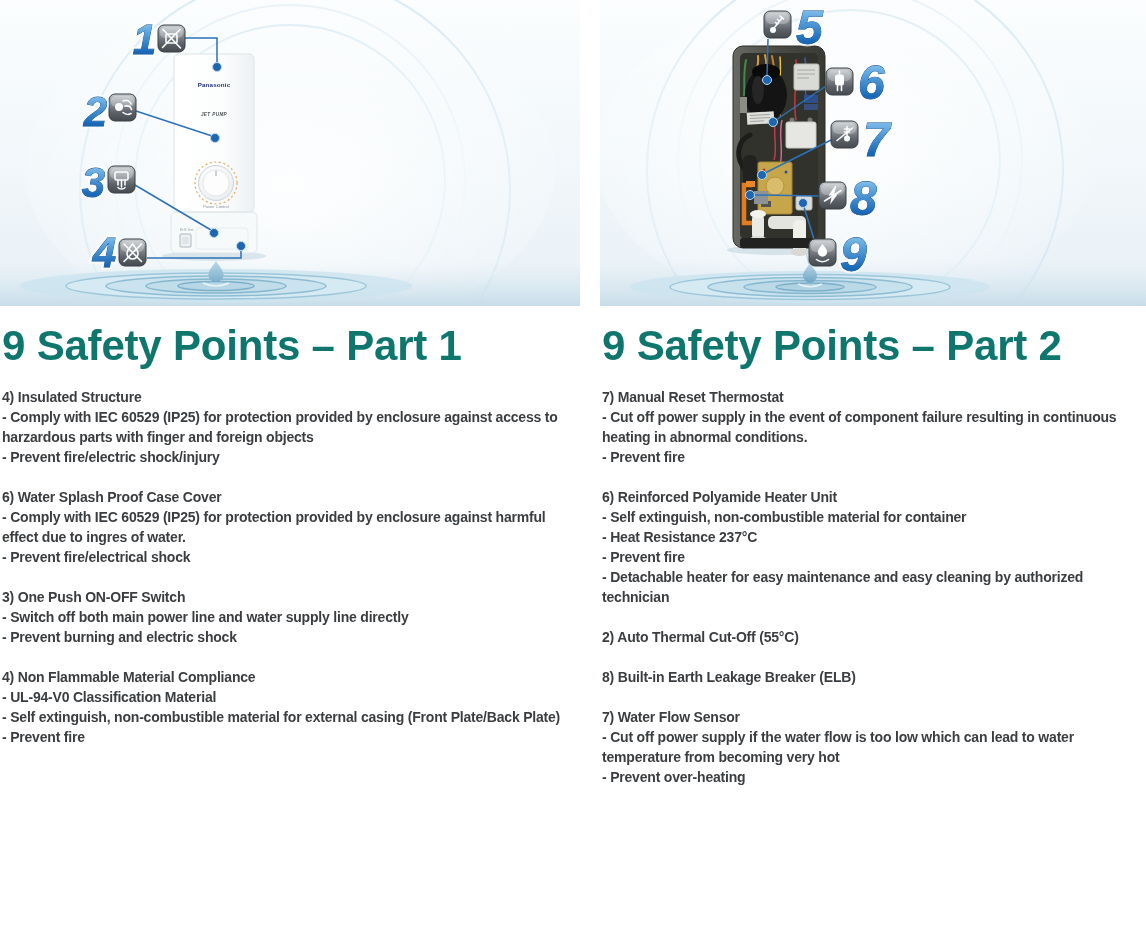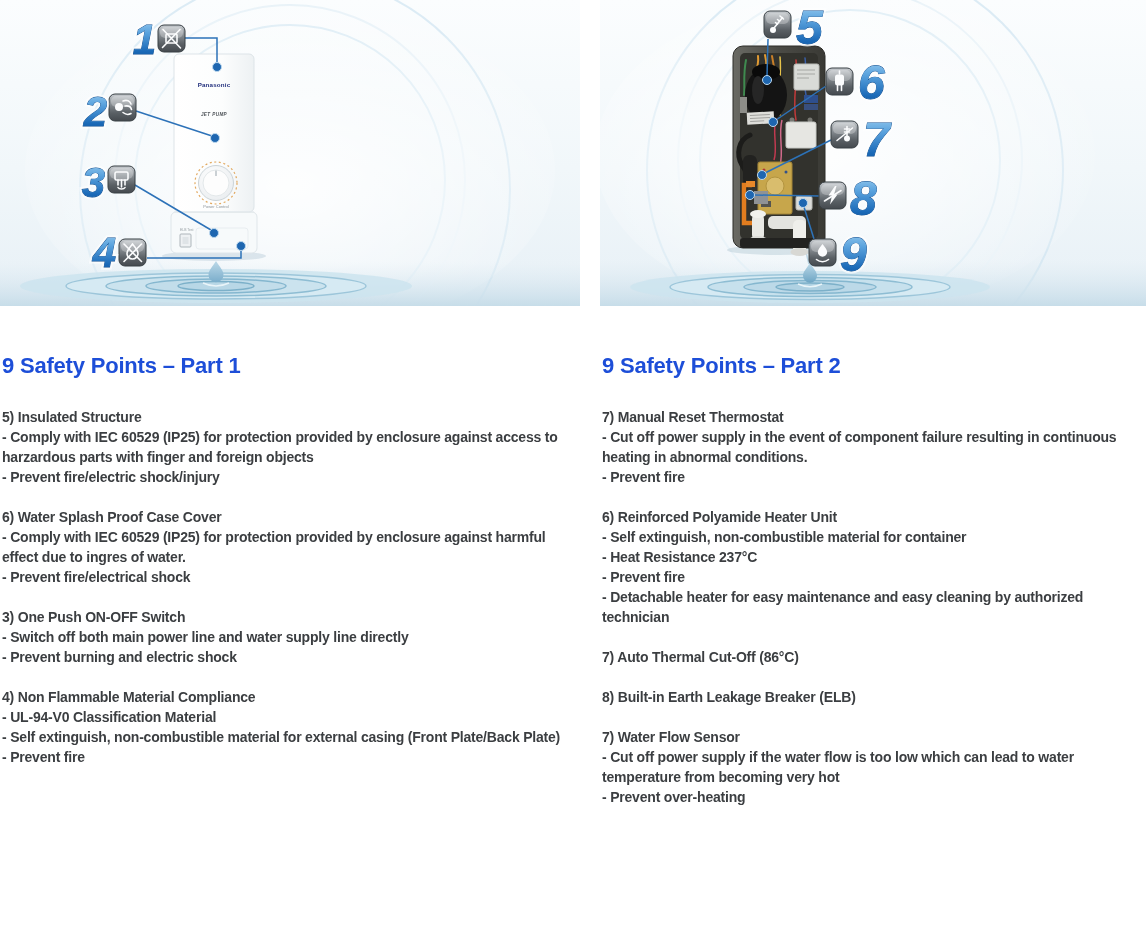--- a/index.html
+++ b/index.html
@@ -8,23 +8,23 @@
     font-family: "Liberation Sans", sans-serif;
     color: #3b3e41;
   }
   .page { display: flex; gap: 20px; width: 1146px; }
   .col { display: block; }
   .col-left  { width: 580px; }
   .col-right { width: 546px; }
   .hero { width: 100%; height: 306px; display: block; }
   .hero svg { display: block; }
   h2.part-heading {
-    font-size: 22px; line-height: 39px; font-weight: 700;
-    color: #1d4ed8; letter-spacing: -0.2px;
-    margin: 40px 0 22px 2px;
+    font-size: 42px; line-height: 39px; font-weight: 700;
+    color: #0f766e; letter-spacing: -0.2px;
+    margin: 20px 0 22px 2px;
   }
   .sections { margin-left: 2px; }
   p.sp {
     font-size: 14px; line-height: 20px; font-weight: 600;
     letter-spacing: -0.2px; color: #3b3e41;
     margin: 0 0 20px 0;
   }
   .sp-title { display: block; }
   .sp-lines { display: block; white-space: pre-line; }
 </style>
@@ -175,21 +175,21 @@
         </g>
         <text x="116" y="267" text-anchor="end" font-size="42" font-style="italic" font-weight="bold" fill="none" stroke="#ffffff" stroke-width="5" opacity="0.65">4</text>
         <text x="116" y="267" text-anchor="end" font-size="42" font-style="italic" font-weight="bold" fill="url(#h1-num)" stroke="#0c4a8c" stroke-width="0.8" paint-order="stroke">4</text>
       </svg>
     </div>
 
     <h2 class="part-heading">9 Safety Points – Part 1</h2>
 
     <div class="sections">
       <p class="sp">
-        <span class="sp-title">5) Insulated Structure</span>
+        <span class="sp-title">4) Insulated Structure</span>
         <span class="sp-lines">- Comply with IEC 60529 (IP25) for protection provided by enclosure against access to harzardous parts with finger and foreign objects
 - Prevent fire/electric shock/injury</span>
       </p>
       <p class="sp">
         <span class="sp-title">6) Water Splash Proof Case Cover</span>
         <span class="sp-lines">- Comply with IEC 60529 (IP25) for protection provided by enclosure against harmful effect due to ingres of water.
 - Prevent fire/electrical shock</span>
       </p>
       <p class="sp">
         <span class="sp-title">3) One Push ON-OFF Switch</span>
@@ -405,21 +405,21 @@
 - Prevent fire</span>
       </p>
       <p class="sp">
         <span class="sp-title">6) Reinforced Polyamide Heater Unit</span>
         <span class="sp-lines">- Self extinguish, non-combustible material for container
 - Heat Resistance 237°C
 - Prevent fire
 - Detachable heater for easy maintenance and easy cleaning by authorized technician</span>
       </p>
       <p class="sp">
-        <span class="sp-title">7) Auto Thermal Cut-Off (86°C)</span>
+        <span class="sp-title">2) Auto Thermal Cut-Off (55°C)</span>
       </p>
       <p class="sp">
         <span class="sp-title">8) Built-in Earth Leakage Breaker (ELB)</span>
       </p>
       <p class="sp">
         <span class="sp-title">7) Water Flow Sensor</span>
         <span class="sp-lines">- Cut off power supply if the water flow is too low which can lead to water temperature from becoming very hot
 - Prevent over-heating</span>
       </p>
     </div>

